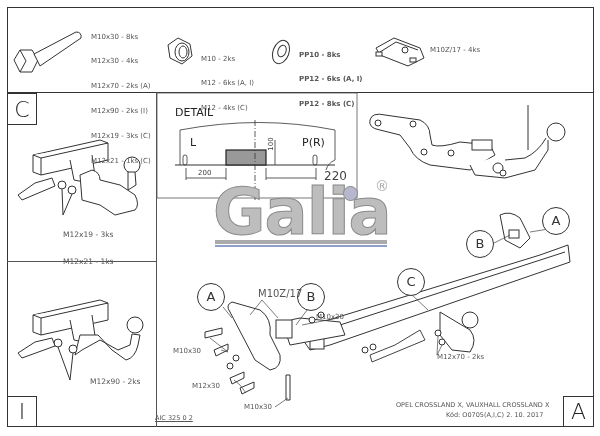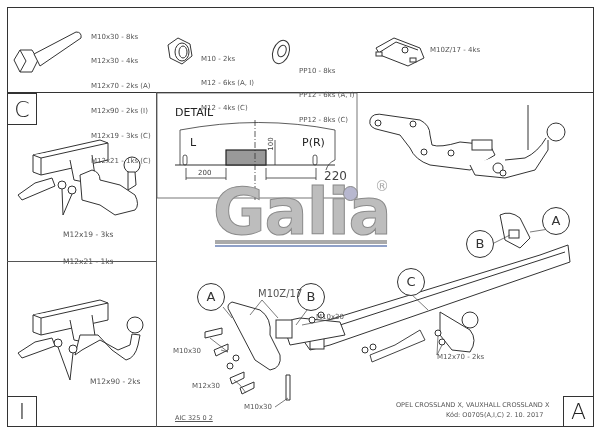--- a/index.html
+++ b/index.html
@@ -165,21 +165,21 @@
   <div>M12x70 - 2ks (A)</div>
   <div>M12x90 - 2ks (I)</div>
   <div>M12x19 - 3ks (C)</div>
   <div>M12x21 - 1ks (C)</div>
 </div>
 <div class="abs txt" style="left:201px;top:38px;">
   <div>M10 - 2ks</div>
   <div>M12 - 6ks (A, I)</div>
   <div>M12 - 4ks (C)</div>
 </div>
-<div class="abs txt" style="left:299px;top:50px;">
+<div class="abs txt" style="left:299px;top:34px;font-weight:bold;">
   <div>PP10 - 8ks</div>
   <div>PP12 - 6ks (A, I)</div>
   <div>PP12 - 8ks (C)</div>
 </div>
 <div class="abs txt" style="left:430px;top:46px;">M10Z/17 - 4ks</div>
 
 <div class="corner" style="left:7px;top:93px;width:30px;height:32px;">C</div>
 <div class="corner" style="left:7px;top:396px;width:30px;height:31px;">I</div>
 <div class="corner" style="left:563px;top:396px;width:31px;height:31px;">A</div>
 
@@ -211,15 +211,15 @@
 <div class="abs" style="left:542px;top:207px;width:26px;height:26px;border:1px solid #333;border-radius:50%;text-align:center;line-height:26px;font-size:13px;background:#fff;">A</div>
 <div class="abs" style="left:466px;top:230px;width:26px;height:26px;border:1px solid #333;border-radius:50%;text-align:center;line-height:26px;font-size:13px;background:#fff;">B</div>
 
 <div class="abs lbl" style="left:258px;top:288px;font-size:10px;">M10Z/17</div>
 <div class="abs lbl" style="left:316px;top:313px;font-size:7px;">M10x30</div>
 <div class="abs lbl" style="left:173px;top:347px;font-size:7px;">M10x30</div>
 <div class="abs lbl" style="left:192px;top:382px;font-size:7px;">M12x30</div>
 <div class="abs lbl" style="left:244px;top:403px;font-size:7px;">M10x30</div>
 <div class="abs lbl" style="left:437px;top:353px;font-size:7px;">M12x70 - 2ks</div>
 
-<div class="abs" style="left:175px;top:414px;font-size:6.5px;color:#555;white-space:nowrap;text-decoration:underline;">AIC 325 0 2</div>
+<div class="abs" style="left:155px;top:414px;font-size:6.5px;color:#555;white-space:nowrap;text-decoration:underline;">AIC 325 0 2</div>
 <div class="abs" style="left:396px;top:401px;font-size:6.5px;color:#555;white-space:nowrap;">OPEL CROSSLAND X, VAUXHALL CROSSLAND X</div>
 <div class="abs" style="left:446px;top:411px;font-size:6.5px;color:#555;white-space:nowrap;">Kód: O0705(A,I,C)  2. 10. 2017</div>
 
 </body></html>

